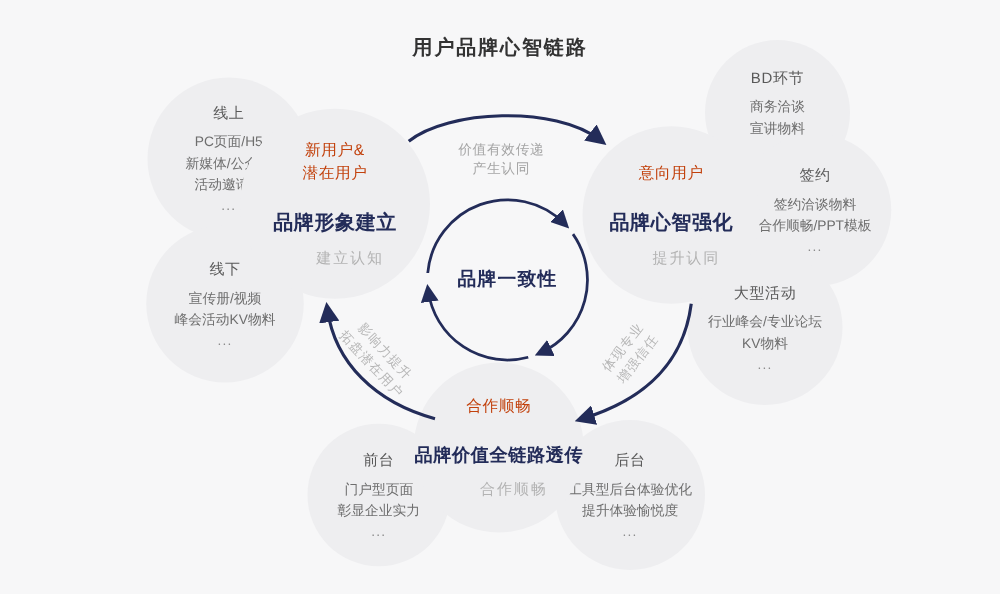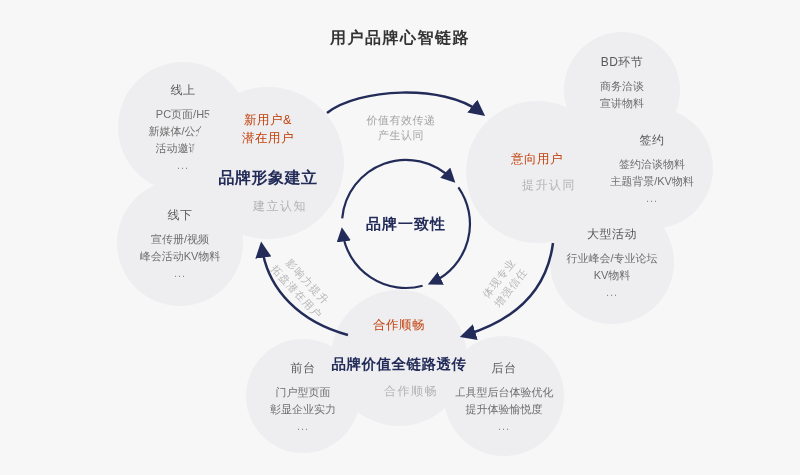--- a/index.html
+++ b/index.html
@@ -62,21 +62,21 @@
 <div class="circle" style="left:564px;top:32px;width:116px;height:116px">
   <div class="sat-title">BD环节</div>
   <div class="sat-item">商务洽谈</div>
   <div class="sat-item">宣讲物料</div>
   <div class="sat-more">...</div>
 </div>
 
 <div class="circle" style="left:591px;top:107px;width:122px;height:122px">
   <div class="sat-title">签约</div>
   <div class="sat-item">签约洽谈物料</div>
-  <div class="sat-item">主题背景/KV物料</div>
+  <div class="sat-item">合作顺畅/PPT模板</div>
   <div class="sat-more">...</div>
 </div>
 
 <div class="circle" style="left:550px;top:200px;width:124px;height:124px">
   <div class="sat-title">大型活动</div>
   <div class="sat-item">行业峰会/专业论坛</div>
   <div class="sat-item">KV物料</div>
   <div class="sat-more">...</div>
 </div>
 
@@ -96,20 +96,21 @@
 
 <div class="circle" style="left:192px;top:87px;width:152px;height:152px">
   <div class="aud">新用户&amp;</div>
   <div class="aud">潜在用户</div>
   <div class="headline">品牌形象建立</div>
   <div class="caption">建立认知</div>
 </div>
 
 <div class="circle" style="left:466px;top:101px;width:142px;height:142px">
   <div class="aud">意向用户</div>
+  <div class="headline">品牌心智强化</div>
   <div class="caption">提升认同</div>
 </div>
 
 <div class="circle" style="left:331px;top:290px;width:136px;height:136px">
   <div class="aud">合作顺畅</div>
   <div class="headline small">品牌价值全链路透传</div>
   <div class="caption">合作顺畅</div>
 </div>
 
 <svg class="arrows" width="800" height="475" viewBox="0 0 800 475">

